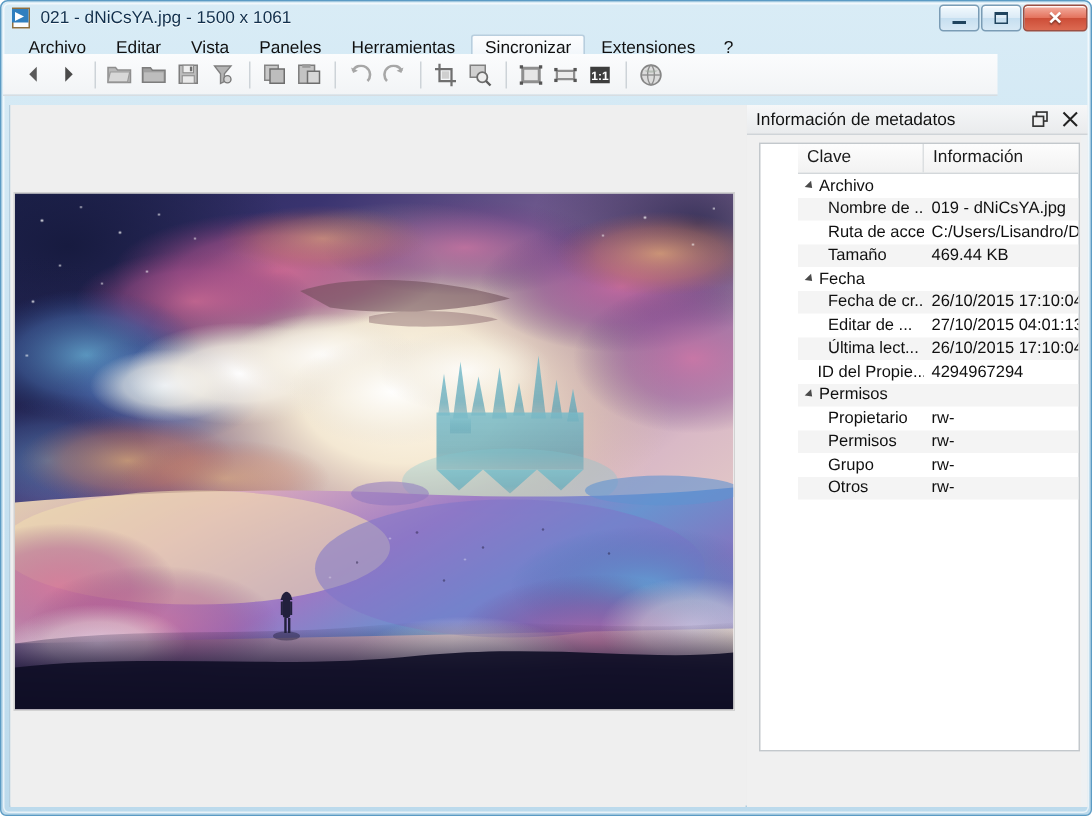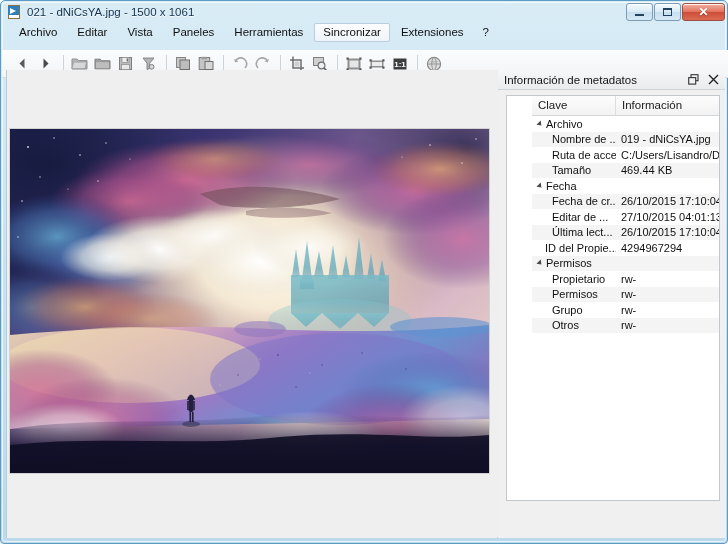--- a/index.html
+++ b/index.html
@@ -145,22 +145,22 @@
   .menu-item.active {
     background: linear-gradient(to bottom, #fcfdfe, #eef4f9);
     border: 1px solid #b8cede;
     text-align: center;
   }
   .menu-item.help { padding-left: 7px; padding-right: 7px; }
 
   
   #toolbar {
     position: absolute;
-    left: 1px; top: 49px;
-    width: 726px; height: 28px;
+    left: 1px; top: 35px;
+    width: 663px; height: 28px;
     background: linear-gradient(to bottom, #fbfcfd 0%, #f2f4f6 100%);
     border-bottom: 1px solid #d7dde2;
     display: flex;
     align-items: center;
     padding-left: 10px;
     box-sizing: border-box;
   }
   .tb {
     width: 21px; height: 21px;
     margin-right: 2px;

